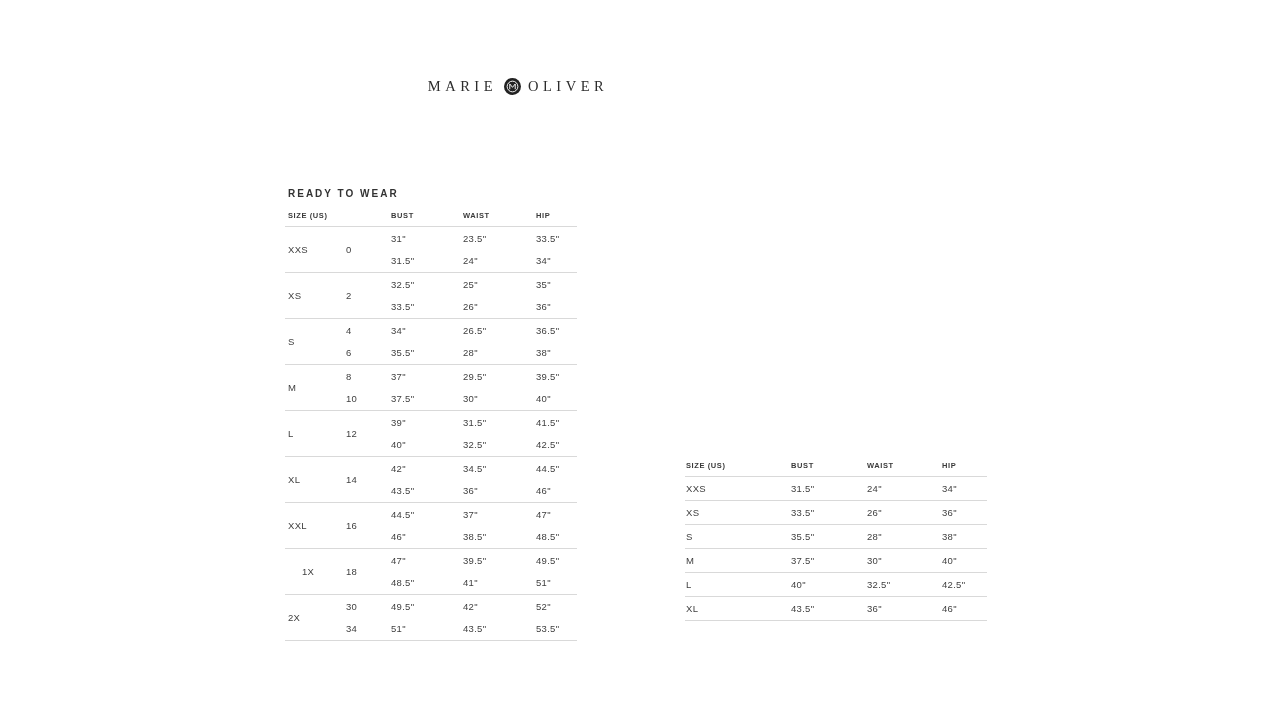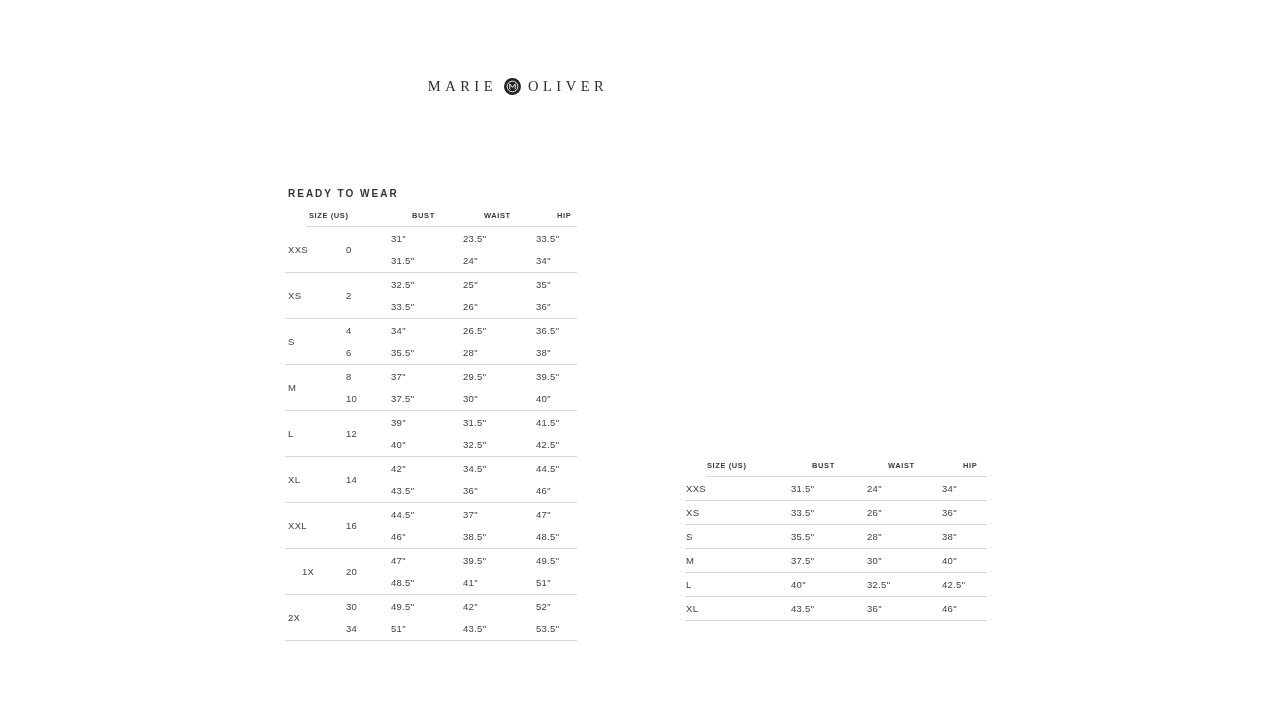--- a/index.html
+++ b/index.html
@@ -25,21 +25,21 @@
   .brand svg { display:block; }
 
   
   .section { position:absolute; }
   .section h2 {
     font-size:10px; font-weight:bold; letter-spacing:2px;
     color:#333333; padding-left:3px; height:13px; line-height:13px;
   }
   .thead {
     display:grid; margin-top:5px; height:22px;
-    align-items:end; border-bottom:1px solid #d9d9d9;margin-left:21px;
+    align-items:end; border-bottom:1px solid #d9d9d9;
   }
   .thead .th {
     font-size:7.5px; font-weight:bold; letter-spacing:0.6px;
     color:#3a3a3a; padding:0 0 6px 3px;
   }
   .cell {
     font-size:9.5px; letter-spacing:0.3px; color:#404040;
     display:flex; align-items:center; padding-left:3px;
   }
 
@@ -158,21 +158,21 @@
           <div class="cell" style="grid-area: 1 / 2 / 3;">16</div>
           <div class="cell" style="grid-area: 1 / 3;">44.5"</div>
           <div class="cell" style="grid-area: 1 / 4;">37"</div>
           <div class="cell" style="grid-area: 1 / 5;">47"</div>
           <div class="cell" style="grid-area: 2 / 3;">46"</div>
           <div class="cell" style="grid-area: 2 / 4;">38.5"</div>
           <div class="cell" style="grid-area: 2 / 5;">48.5"</div>
         </div>
         <div class="rtw-group">
           <div class="cell" style="grid-area: 1 / 1 / 3; margin-left: 14px;">1X</div>
-          <div class="cell" style="grid-area: 1 / 2 / 3;">20</div>
+          <div class="cell" style="grid-area: 1 / 2 / 3;">18</div>
           <div class="cell" style="grid-area: 1 / 3;">47"</div>
           <div class="cell" style="grid-area: 1 / 4;">39.5"</div>
           <div class="cell" style="grid-area: 1 / 5;">49.5"</div>
           <div class="cell" style="grid-area: 2 / 3;">48.5"</div>
           <div class="cell" style="grid-area: 2 / 4;">41"</div>
           <div class="cell" style="grid-area: 2 / 5;">51"</div>
         </div>
         <div class="rtw-group">
           <div class="cell" style="grid-area: 1 / 1 / 3;">2X</div>
           <div class="cell" style="grid-area: 1 / 2;">30</div>

